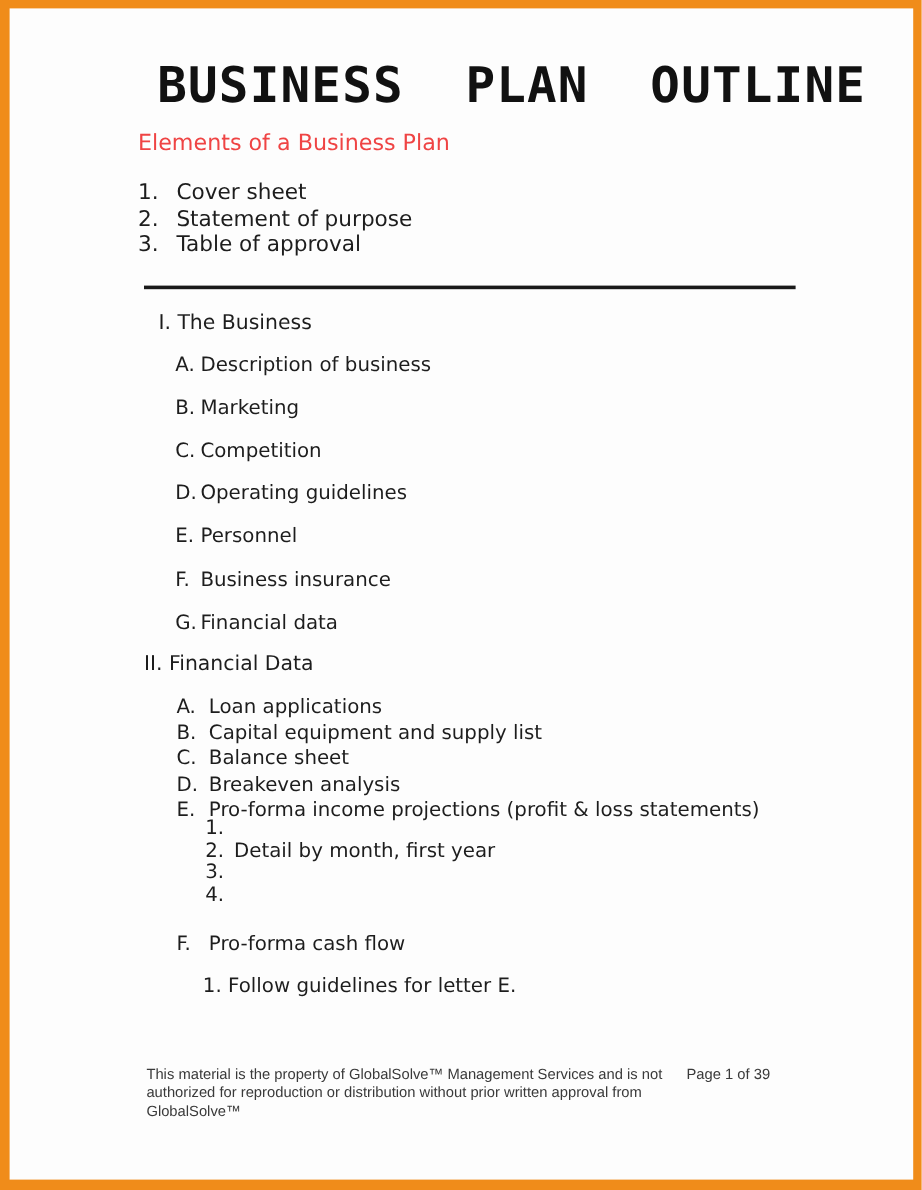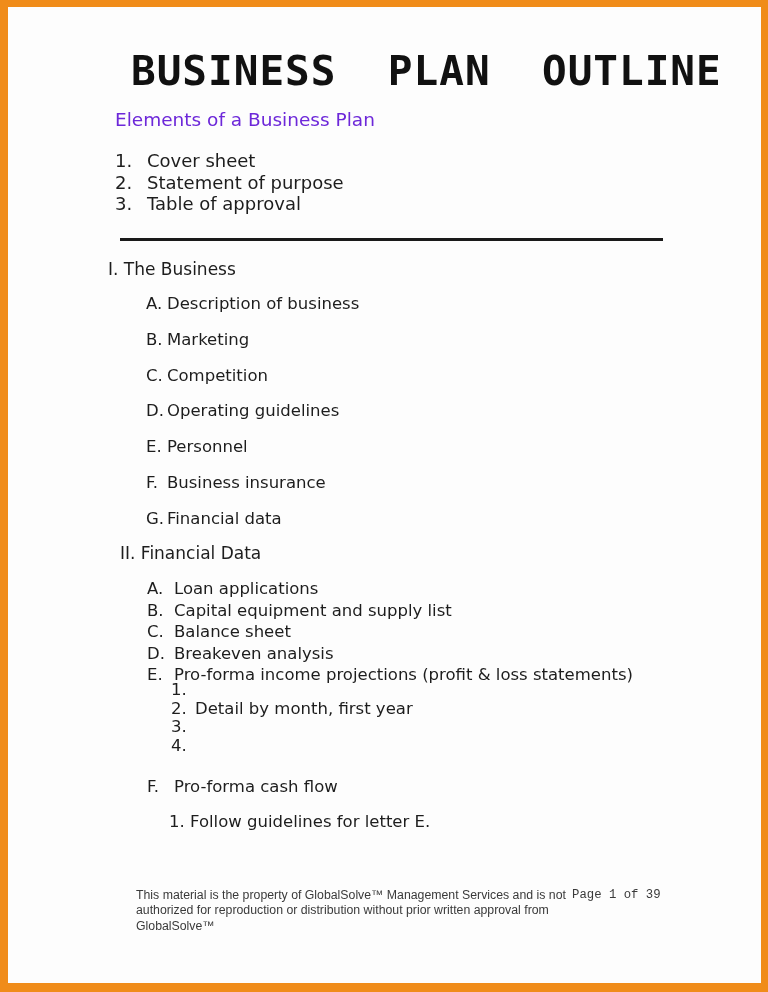--- a/index.html
+++ b/index.html
@@ -43,21 +43,21 @@
     letter-spacing: 1px;
     color: #111111;
     white-space: pre;
     margin-left: 18px;
   }
   .doc-subtitle {
     position: absolute;
     left: 107px;
     top: 102px;
     font-size: 18.5px;
-    color: #6d28d9;
+    color: #ef4444;
   }
 
   
   .top-list {
     position: absolute;
     left: 107px;
     top: 143px;
     width: 520px;
   }
   .top-list .row {
@@ -80,21 +80,21 @@
     background: #1a1a1a;
   }
 
   
   .section-heading {
     position: absolute;
     font-size: 17px;
     color: #1d1d1d;
     white-space: pre;
   }
-  #section-1-heading { left: 100px; top: 252px; text-align: center; }
+  #section-1-heading { left: 124px; top: 252px; text-align: center; }
   #section-2-heading { left: 112px; top: 536px; }
 
   .loose-list {
     position: absolute;
     left: 138px;
     top: 287px;
     width: 480px;
   }
   .loose-list .row {
     display: flex;
@@ -167,33 +167,33 @@
     color: #1d1d1d;
   }
   .sub-list-f .marker {
     width: 21px;
     flex: 0 0 21px;
   }
 
   
   .footer-notice {
     position: absolute;
-    left: 128px;
+    left: 114px;
     top: 881px;
     width: 430px;
     font-family: "Liberation Sans", sans-serif;
     font-size: 12.3px;
     line-height: 15.3px;
     color: #3a3a3a;
   }
   .footer-page {
     position: absolute;
     left: 564px;
     top: 881px;
-    font-family: Liberation Mono, monospace;
+    font-family: Liberation Sans, sans-serif;
     font-size: 12.3px;
     line-height: 15.3px;
     color: #3a3a3a;
     white-space: pre;
   }
 </style>
 </head>
 <body>
 
 <div class="page-frame">

